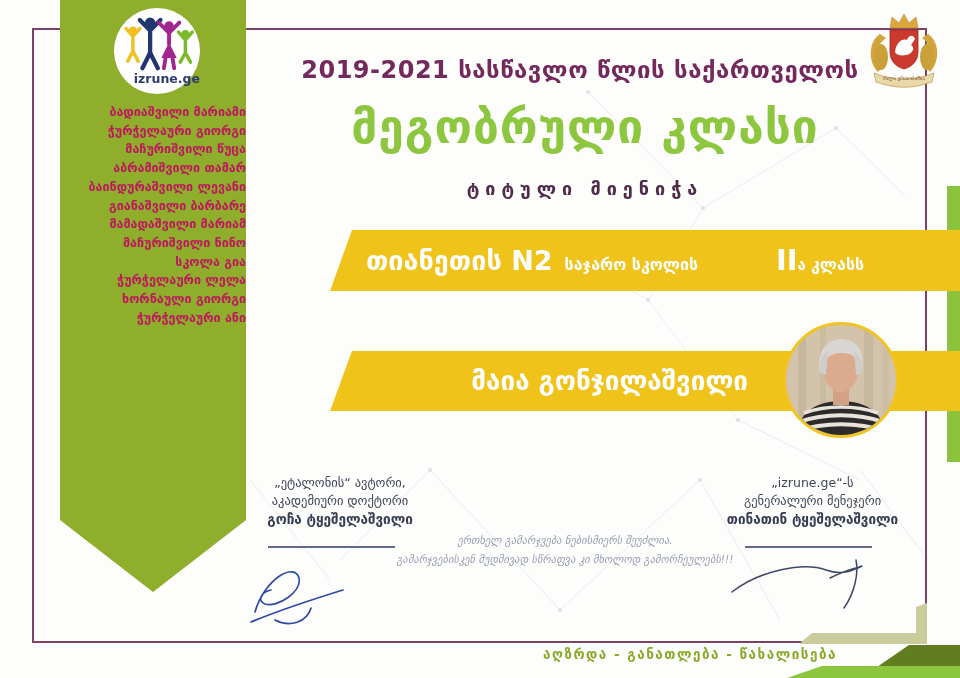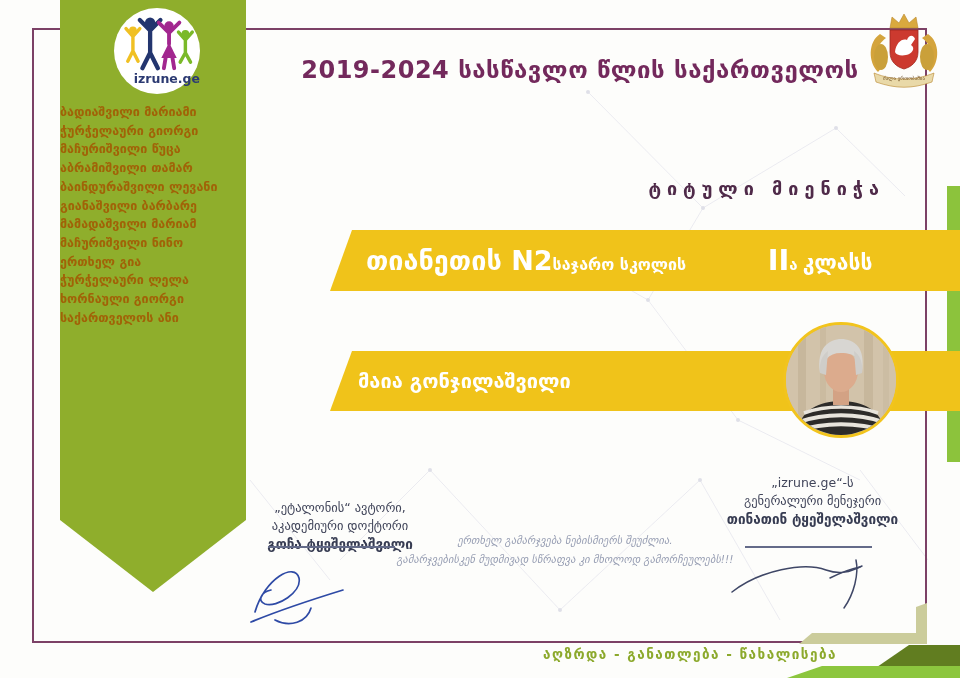--- a/index.html
+++ b/index.html
@@ -14,42 +14,42 @@
   
   #right-strip{left:947px;top:186px;width:13px;height:276px;background:#8cc33c;z-index:3;}
   
   #corner{left:0;top:0;z-index:3;}
   
   #bands{left:0;top:0;z-index:4;}
   
   #ribbon{left:0;top:0;z-index:6;}
   #logo-circle{left:114px;top:8px;width:86px;height:86px;background:#fff;border-radius:50%;z-index:7;}
   #logo-text{left:114px;top:71px;width:86px;text-align:right;font-size:12.5px;font-weight:bold;color:#2c3a72;z-index:8;}
-  #students{left:60px;top:103px;width:186px;z-index:7;text-align:left;color:#a16207;
+  #students{left:60px;top:103px;width:186px;z-index:7;text-align:right;color:#be185d;
             font-size:12.5px;font-weight:bold;line-height:18.7px;}
   
   #year-line{left:250px;top:56px;width:660px;text-align:center;font-size:24px;font-weight:bold;color:#73295c;letter-spacing:.5px;z-index:5;}
   #main-title{left:275px;top:100px;width:620px;text-align:center;font-size:46px;font-weight:bold;color:#8dc63f;letter-spacing:1px;z-index:5;}
-  #sub-title{left:285px;top:178px;width:600px;text-align:right;font-size:18px;font-weight:bold;color:#4f2a49;letter-spacing:6px;z-index:5;}
-  
-  #school-line{left:366px;top:230px;height:61px;display:flex;align-items:baseline;gap:0;z-index:5;color:#fff;}
+  #sub-title{left:285px;top:178px;width:600px;text-align:center;font-size:18px;font-weight:bold;color:#4f2a49;letter-spacing:6px;z-index:5;}
+  
+  #school-line{left:366px;top:230px;height:61px;display:flex;align-items:baseline;gap:12px;z-index:5;color:#fff;}
   #school-line .big{font-size:27px;font-weight:bold;line-height:61px;}
   #school-line .small{font-size:16px;font-weight:bold;}
   #class-line{left:730px;top:230px;width:180px;height:61px;text-align:center;z-index:5;color:#fff;line-height:61px;}
   #class-line .roman{font-size:29px;font-weight:bold;}
   #class-line .letter{font-size:15px;font-weight:bold;}
-  #class-line .word{font-size:21px;font-weight:bold;}
+  #class-line .word{font-size:16px;font-weight:bold;}
   
   #teacher-label{left:477px;top:324px;width:200px;text-align:center;font-size:14px;font-weight:bold;letter-spacing:3px;color:#4e2f4c;z-index:5;}
-  #teacher-name{left:358px;top:351px;width:390px;height:60px;line-height:60px;text-align:left;font-size:20px;font-weight:bold;color:#fff;z-index:5;}
+  #teacher-name{left:358px;top:351px;width:390px;height:60px;line-height:60px;text-align:right;font-size:26px;font-weight:bold;color:#fff;z-index:5;}
   
   #photo{left:783px;top:322px;width:110px;height:110px;border:3px solid #f2c41d;border-radius:50%;overflow:hidden;z-index:6;background:#cfc0a8;}
   
   .sigblock{width:200px;text-align:center;z-index:5;color:#41455a;font-size:12.5px;line-height:18px;}
-  #sig-left{left:240px;top:499px;}
+  #sig-left{left:240px;top:474px;}
   #sig-right{left:705px;top:474px;width:215px;}
   .signame{font-weight:bold;font-size:13.5px;color:#373c52;}
   .sigline{height:2px;background:#646b89;z-index:5;}
   #sigline-left{left:268px;top:546px;width:127px;}
   #sigline-right{left:745px;top:546px;width:127px;}
   #scribble-left{left:245px;top:548px;z-index:6;}
   #scribble-right{left:726px;top:546px;z-index:6;}
   
   #quote{left:365px;top:531px;width:400px;text-align:center;font-style:italic;font-size:10.5px;color:#979eb3;line-height:19px;z-index:5;}
   
@@ -93,21 +93,22 @@
     <polygon points="916,607 927,603 927,633 916,633" fill="#cbcc9b"></polygon>
     <polygon points="861,678 909,645 960,645 960,678" fill="#617d20"></polygon>
     <polygon points="787,678 822,666 960,666 960,678" fill="#8cc63e"></polygon>
   </svg>
 
   <svg id="bands" class="abs" width="960" height="678">
     <polygon points="352,230 960,230 960,291 330,291" fill="#f0c31a"></polygon>
     <polygon points="352,351 960,351 960,411 330,411" fill="#f0c31a"></polygon>
   </svg>
 
-  <div id="year-line" class="abs">2019-2024 სასწავლო წლის საქართველოს</div>
+  <div id="year-line" class="abs">2019-2021 სასწავლო წლის საქართველოს</div>
+  <div id="main-title" class="abs">მეგობრული კლასი</div>
   <div id="sub-title" class="abs">ტიტული მიენიჭა</div>
 
   <div id="school-line" class="abs">
     <span class="big">თიანეთის N2</span>
     <span class="small">საჯარო სკოლის</span>
   </div>
   <div id="class-line" class="abs">
     <span class="roman">II</span><span class="letter">ა</span>
     <span class="word">კლასს</span>
   </div>
@@ -167,24 +168,24 @@
 
   <div id="students" class="abs">
     <div>ბადიაშვილი მარიამი</div>
     <div>ჭურჭელაური გიორგი</div>
     <div>მაჩურიშვილი წუცა</div>
     <div>აბრამიშვილი თამარ</div>
     <div>ბაინდურაშვილი ლევანი</div>
     <div>გიანაშვილი ბარბარე</div>
     <div>მამადაშვილი მარიამ</div>
     <div>მაჩურიშვილი ნინო</div>
-    <div>ერთხელ გია</div>
+    <div>სკოლა გია</div>
     <div>ჭურჭელაური ლელა</div>
     <div>ხორნაული გიორგი</div>
-    <div>საქართველოს ანი</div>
+    <div>ჭურჭელაური ანი</div>
   </div>
 
   <div id="sig-left" class="abs sigblock">
     <div>„ეტალონის“ ავტორი,</div>
     <div>აკადემიური დოქტორი</div>
     <div class="signame">გოჩა ტყეშელაშვილი</div>
   </div>
   <div id="sigline-left" class="abs sigline"></div>
   <svg id="scribble-left" class="abs" width="110" height="84">
     <g stroke="#2e4aa5" stroke-width="1.7" fill="none" stroke-linecap="round">

